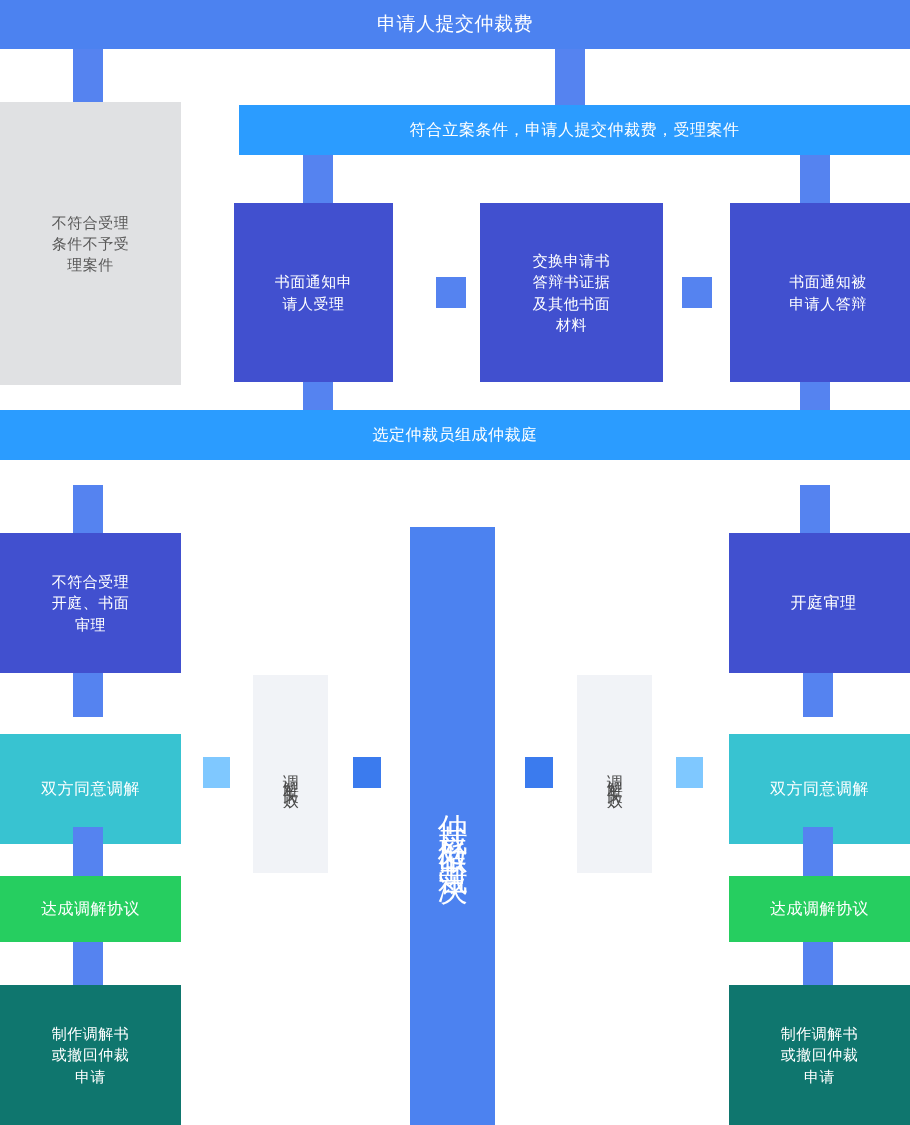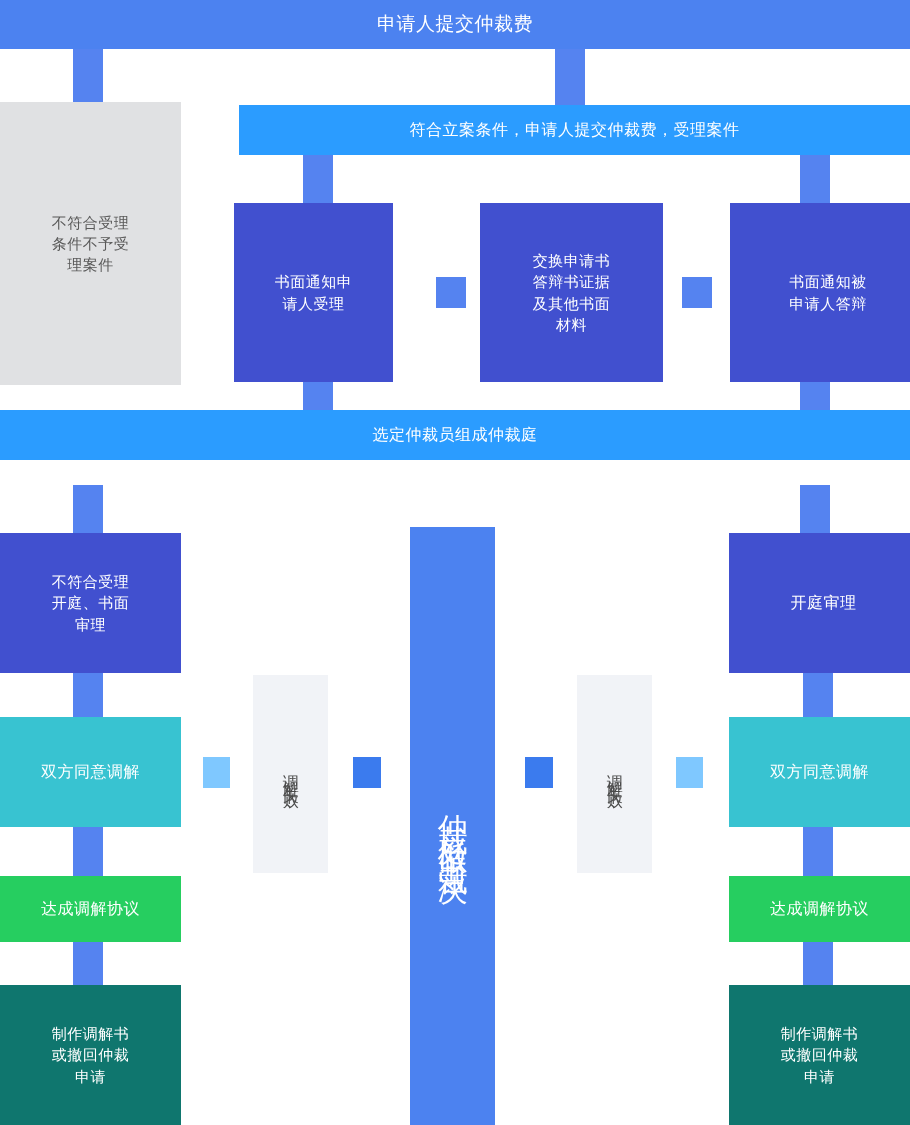--- a/index.html
+++ b/index.html
@@ -33,21 +33,21 @@
   .connector {
     position: absolute;
     box-sizing: border-box;
   }
   
   .c-header    { background: #4C82F0; }
   .c-cyan      { background: #2B9CFF; }
   .c-purple    { background: #4150CF; }
   .c-gray      { background: #E0E1E3; color: #595959; }
   .c-lightgray { background: #F1F3F7; color: #4A4A4A; }
-  .c-teal      { background: #38C3D1; }
+  .c-teal      { background: #38C3D1; margin-top: 17px; }
   .c-green     { background: #26CE60; }
   .c-blue      { background: #0f766e; }
   .c-brightblue{ background: #4C82F0; }
   .c-conn      { background: #5583F0; }
   .c-conn-dark { background: #3B7BEE; }
   .c-conn-light{ background: #7FC8FF; }
 
   .t-24 { font-size: 19px; }
   .t-18 { font-size: 15px; }
   .t-17 { font-size: 16px; }

